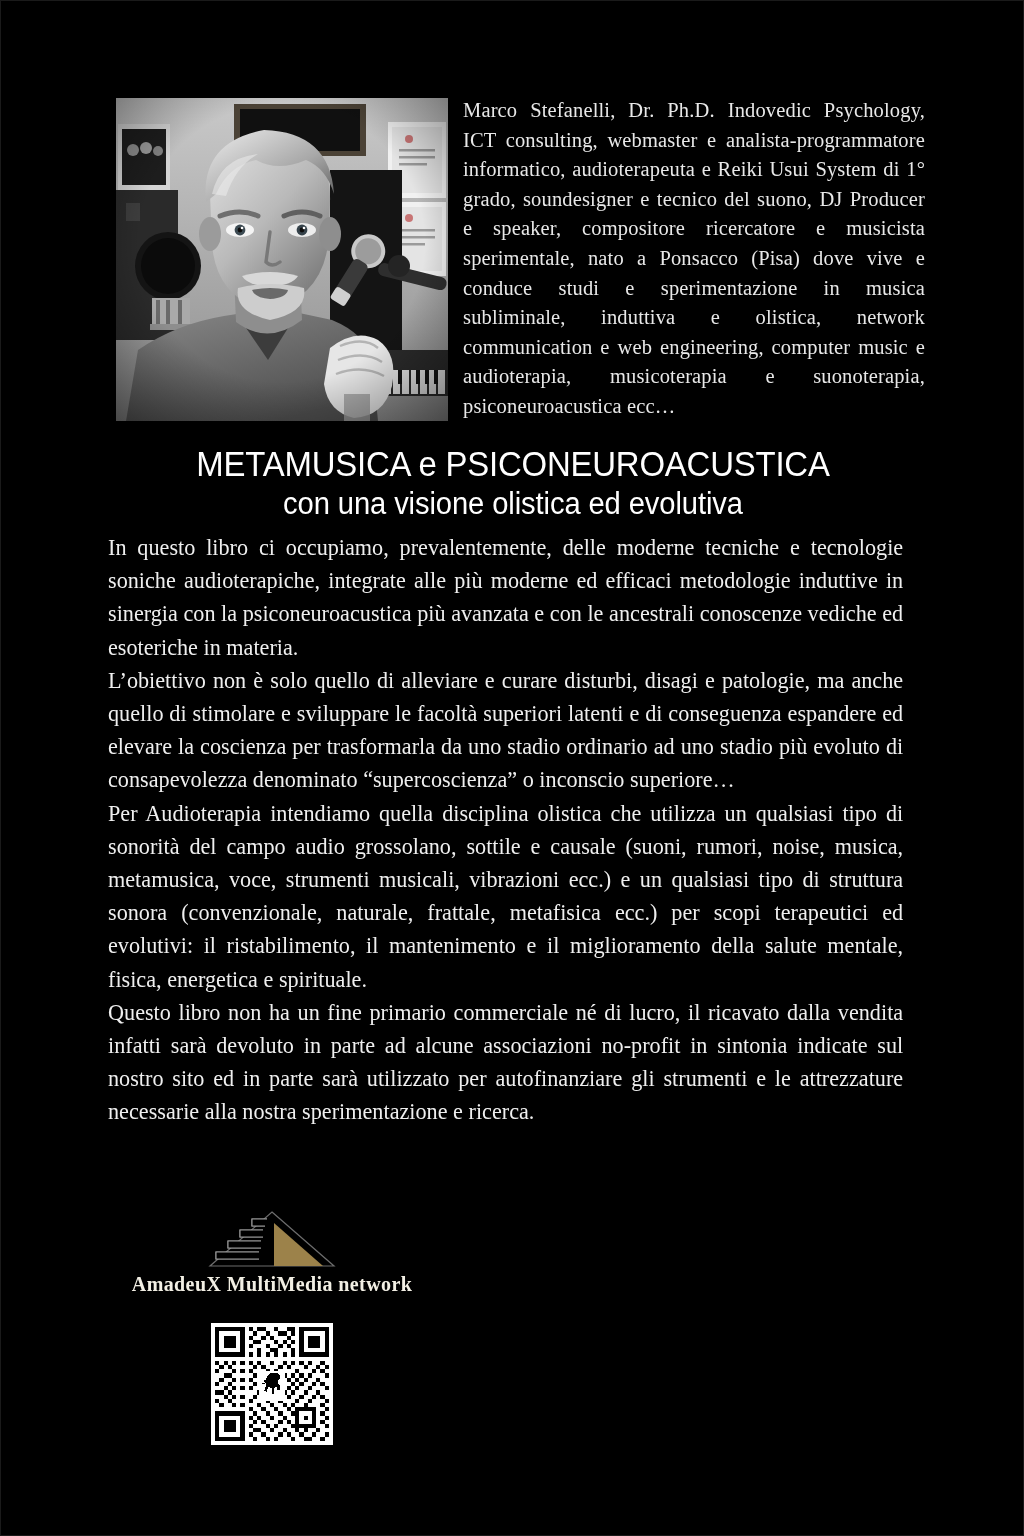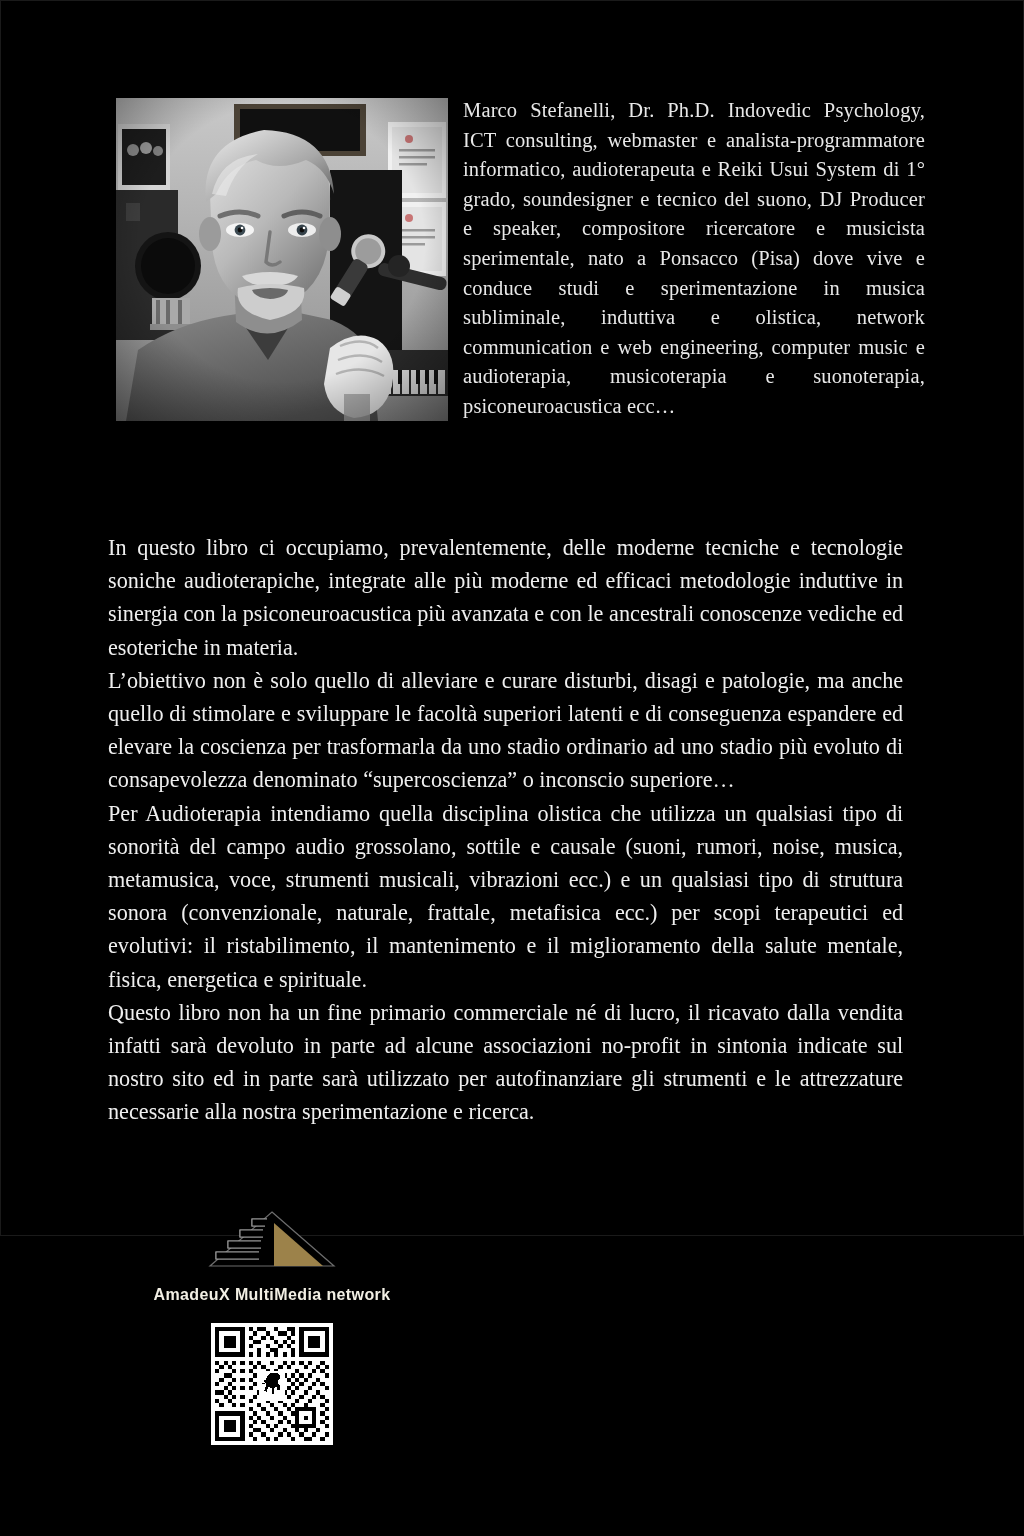--- a/index.html
+++ b/index.html
@@ -11,21 +11,21 @@
     width: 1024px;
     height: 1536px;
     overflow: hidden;
     font-family: "Liberation Serif", serif;
     -webkit-font-smoothing: antialiased;
   }
 
   .page {
     position: relative;
     width: 1024px;
-    height: 1236px;
+    height: 1536px;
     background: #000000;
     box-sizing: border-box;
     border: 1px solid #1a1a1a;
   }
 
   
   .photo-wrap {
     position: absolute;
     left: 115px;
     top: 97px;
@@ -107,25 +107,25 @@
     left: 106px;
     top: 1208px;
     width: 330px;
   }
   .logo-mark {
     width: 330px;
     height: 62px;
     display: block;
   }
   .logo-text {
-    margin-top: 15px;
+    margin-top: 2px;
     text-align: center;
     color: #f2efe4;
-    font-family: Liberation Sans, sans-serif;
-    font-size: 16px;
+    font-family: Liberation Serif, serif;
+    font-size: 20px;
     font-weight: bold;
     letter-spacing: 0.4px;
     white-space: nowrap;
   }
 
   
   .qr-block {
     position: absolute;
     left: 210px;
     top: 1322px;
@@ -269,20 +269,24 @@
       <path d="M 222 262 Q 248 252 266 264" stroke="#b4b4b4" stroke-width="2.4" fill="none"></path>
       <path d="M 220 276 Q 246 266 268 278" stroke="#b4b4b4" stroke-width="2.4" fill="none"></path>
       <rect x="228" y="296" width="26" height="27" fill="#9f9f9f" opacity="0.8"></rect>
 
       <rect x="0" y="0" width="332" height="323" fill="url(#vign)"></rect>
     </svg>
   </div>
 
   <div class="bio">Marco Stefanelli, Dr. Ph.D. Indovedic Psychology, ICT consulting, webmaster e analista-programmatore informatico, audioterapeuta e Reiki Usui System di 1° grado, soundesigner e tecnico del suono, DJ Producer e speaker, compositore ricercatore e musicista sperimentale, nato a Ponsacco (Pisa) dove vive e conduce studi e sperimentazione in musica subliminale, induttiva e olistica, network communication e web engineering, computer music e audioterapia, musicoterapia e suonoterapia, psiconeuroacustica ecc…</div>
 
+  <div class="title-block">
+    <div class="title-main">METAMUSICA e PSICONEUROACUSTICA</div>
+    <div class="title-sub">con una visione olistica ed evolutiva</div>
+  </div>
 
   <div class="body-copy">
     <p>In questo libro ci occupiamo, prevalentemente, delle moderne tecniche e tecnologie soniche audioterapiche, integrate alle più moderne ed efficaci metodologie induttive in sinergia con la psiconeuroacustica più avanzata e con le ancestrali conoscenze vediche ed esoteriche in materia.</p>
     <p>L’obiettivo non è solo quello di alleviare e curare disturbi, disagi e patologie, ma anche quello di stimolare e sviluppare le facoltà superiori latenti e di conseguenza espandere ed elevare la coscienza per trasformarla da uno stadio ordinario ad uno stadio più evoluto di consapevolezza denominato “supercoscienza” o inconscio superiore…</p>
     <p>Per Audioterapia intendiamo quella disciplina olistica che utilizza un qualsiasi tipo di sonorità del campo audio grossolano, sottile e causale (suoni, rumori, noise, musica, metamusica, voce, strumenti musicali, vibrazioni ecc.) e un qualsiasi tipo di struttura sonora (convenzionale, naturale, frattale, metafisica ecc.) per scopi terapeutici ed evolutivi: il ristabilimento, il mantenimento e il miglioramento della salute mentale, fisica, energetica e spirituale.</p>
     <p>Questo libro non ha un fine primario commerciale né di lucro, il ricavato dalla vendita infatti sarà devoluto in parte ad alcune associazioni no-profit in sintonia indicate sul nostro sito ed in parte sarà utilizzato per autofinanziare gli strumenti e le attrezzature necessarie alla nostra sperimentazione e ricerca.</p>
   </div>
 
   <div class="logo-block">
     <svg class="logo-mark" viewBox="0 0 330 62">

